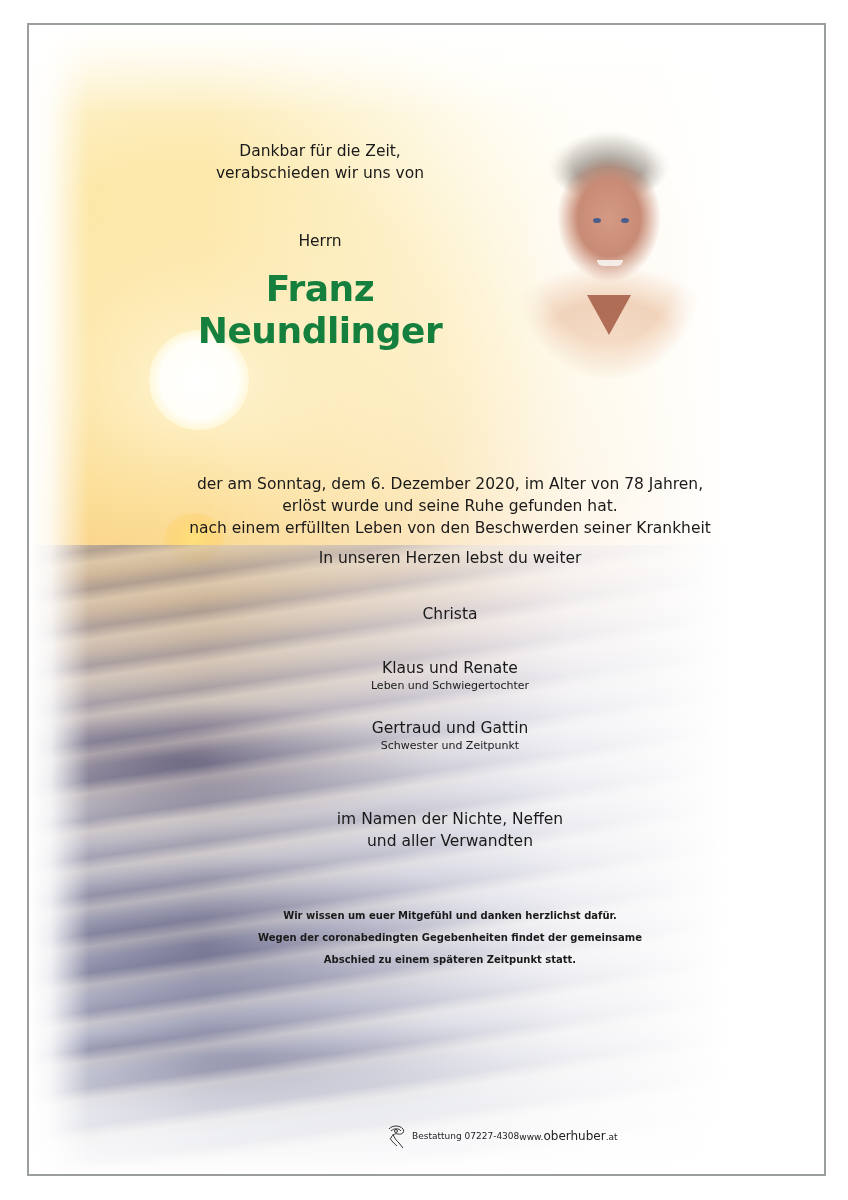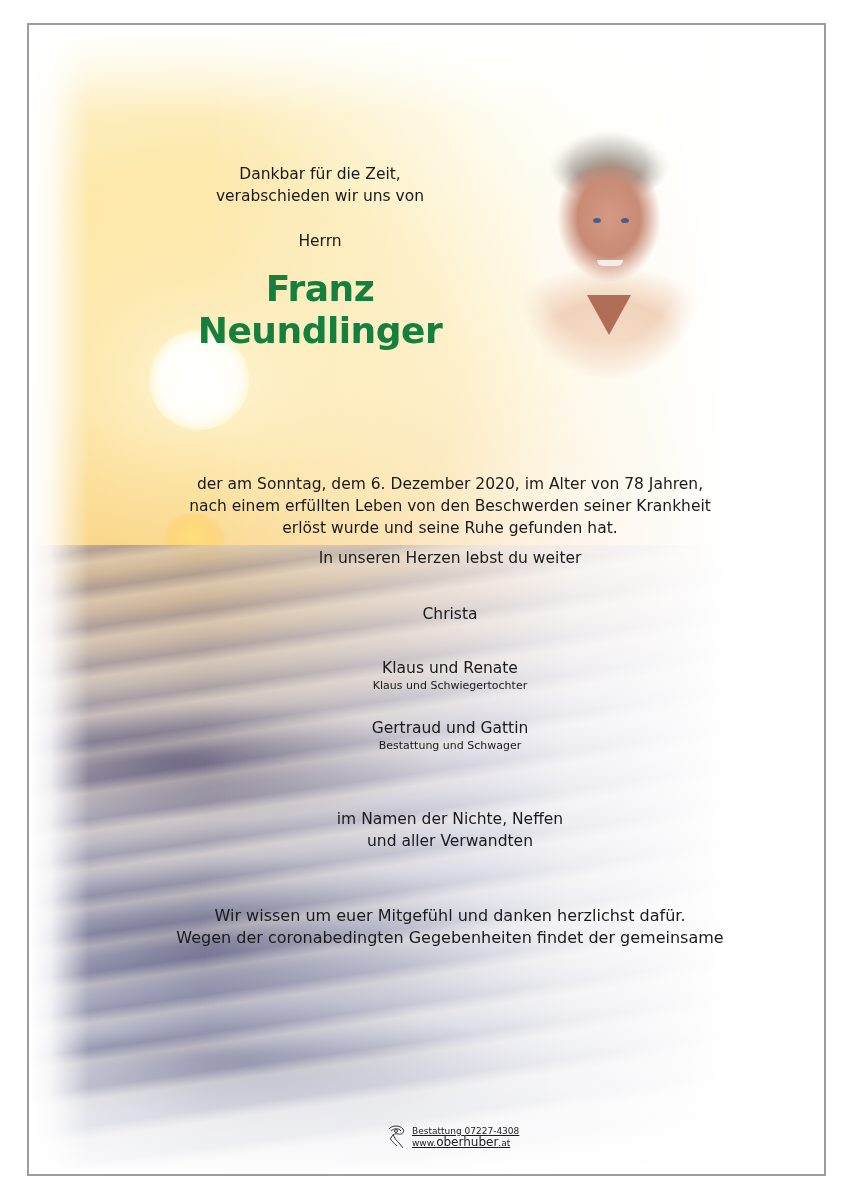--- a/index.html
+++ b/index.html
@@ -65,36 +65,36 @@
       radial-gradient(ellipse 120px 80px at 100px 215px, #f5dcc6 0%, #f1d3bb 55%, rgba(250,235,220,0) 100%),
       radial-gradient(ellipse 100px 125px at 100px 125px, rgba(255,250,245,0.4) 60%, rgba(255,255,255,0) 100%);
     -webkit-mask-image: radial-gradient(ellipse 100px 125px at 100px 125px, #000 70%, transparent 100%);
             mask-image: radial-gradient(ellipse 100px 125px at 100px 125px, #000 70%, transparent 100%);
   }
   .portrait .eye { position: absolute; width: 8px; height: 5px; border-radius: 50%; background: #4a5d8a; top: 88px; }
   .portrait .eye.l { left: 84px; } .portrait .eye.r { left: 112px; }
   .portrait .mouth { position: absolute; left: 88px; top: 130px; width: 26px; height: 6px; border-radius: 0 0 12px 12px; background: #f4ece6; }
   .portrait .collar { position: absolute; left: 78px; top: 165px; width: 44px; height: 40px; background: #a55a44; clip-path: polygon(0 0, 100% 0, 50% 100%); opacity: 0.85; }
   .col-left { position: absolute; left: 170px; width: 300px; text-align: center; }
-  .intro { top: 140px; font-size: 15.5px; line-height: 22px; margin-top: 23px; }
+  .intro { top: 140px; font-size: 15.5px; line-height: 22px; }
   .herrn { top: 232px; font-size: 15.5px; }
   .name { top: 268px; font-size: 36px; line-height: 42px; font-weight: bold; color: #15803d; letter-spacing: -0.5px; }
 
   .center { position: absolute; left: 170px; width: 560px; text-align: center; }
   .death { top: 433px; font-size: 15.5px; line-height: 22px; margin-top: 40px; }
   .motto { top: 549px; font-size: 15.5px; text-align: center; }
   .mourner { font-size: 15.5px; line-height: 19px; }
   .relation { font-size: 11px; line-height: 15px; }
   .m1 { top: 605px; } .m2 { top: 659px; } .m3 { top: 719px; }
   .family { top: 800px; font-size: 15.5px; line-height: 22px; margin-top: 8px; }
-  .thanks { top: 905px; font-size: 16px; line-height: 22px; }
+  .thanks { top: 905px; font-size: 10px; line-height: 22px; font-weight: bold; }
 
   .footer { position: absolute; left: 355px; top: 1098px; display: flex; align-items: center; gap: 3px; }
   .footer .logo { width: 24px; height: 26px; }
-  .footer .lines { display: flex; flex-direction: column; line-height: 11px; text-decoration: underline; }
+  .footer .lines { display: flex; flex-direction: row; line-height: 11px; }
   .footer .l1 { font-size: 9px; color: #222; }
   .footer .l2 { font-size: 11px; color: #222; }
 </style>
 </head>
 <body>
 
 <div class="card">
   <div class="bg">
     <div class="sky"></div>
     <div class="sun"></div>
@@ -119,46 +119,47 @@
   <div>verabschieden wir uns von</div>
 </div>
 <div class="col-left herrn">Herrn</div>
 <div class="col-left name">
   <div>Franz</div>
   <div>Neundlinger</div>
 </div>
 
 <div class="center death">
   <div>der am Sonntag, dem 6. Dezember 2020, im Alter von 78 Jahren,</div>
+  <div>erlöst wurde und seine Ruhe gefunden hat.</div>
   <div>nach einem erfüllten Leben von den Beschwerden seiner Krankheit</div>
-  <div>erlöst wurde und seine Ruhe gefunden hat.</div>
 </div>
 
 <div class="center motto">In unseren Herzen lebst du weiter</div>
 
 <div class="center m1">
   <div class="mourner">Christa</div>
 </div>
 <div class="center m2">
   <div class="mourner">Klaus und Renate</div>
-  <div class="relation">Klaus und Schwiegertochter</div>
+  <div class="relation">Leben und Schwiegertochter</div>
 </div>
 <div class="center m3">
   <div class="mourner">Gertraud und Gattin</div>
-  <div class="relation">Bestattung und Schwager</div>
+  <div class="relation">Schwester und Zeitpunkt</div>
 </div>
 
 <div class="center family">
   <div>im Namen der Nichte, Neffen</div>
   <div>und aller Verwandten</div>
 </div>
 
 <div class="center thanks" style="left:130px; width:640px;">
   <div>Wir wissen um euer Mitgefühl und danken herzlichst dafür.</div>
   <div>Wegen der coronabedingten Gegebenheiten findet der gemeinsame</div>
+  <div>Abschied zu einem späteren Zeitpunkt statt.</div>
 </div>
 
 <div class="footer" style="left:385px; top:1124px;">
   <svg class="logo" viewBox="0 0 24 26">
     <g fill="none" stroke="#333" stroke-width="1">
       <path d="M4 5 C7 1, 15 1, 18 5 C20 8, 17 11, 13 10 C10 9, 7 11, 6 14"></path>
       <path d="M6 7 C9 4, 14 4, 16 7"></path>
       <path d="M8 10 C9 14, 12 17, 14 19 L18 24"></path>
       <path d="M5 14 C7 18, 10 20, 12 22"></path>
       <circle cx="11" cy="7" r="1.5"></circle>

